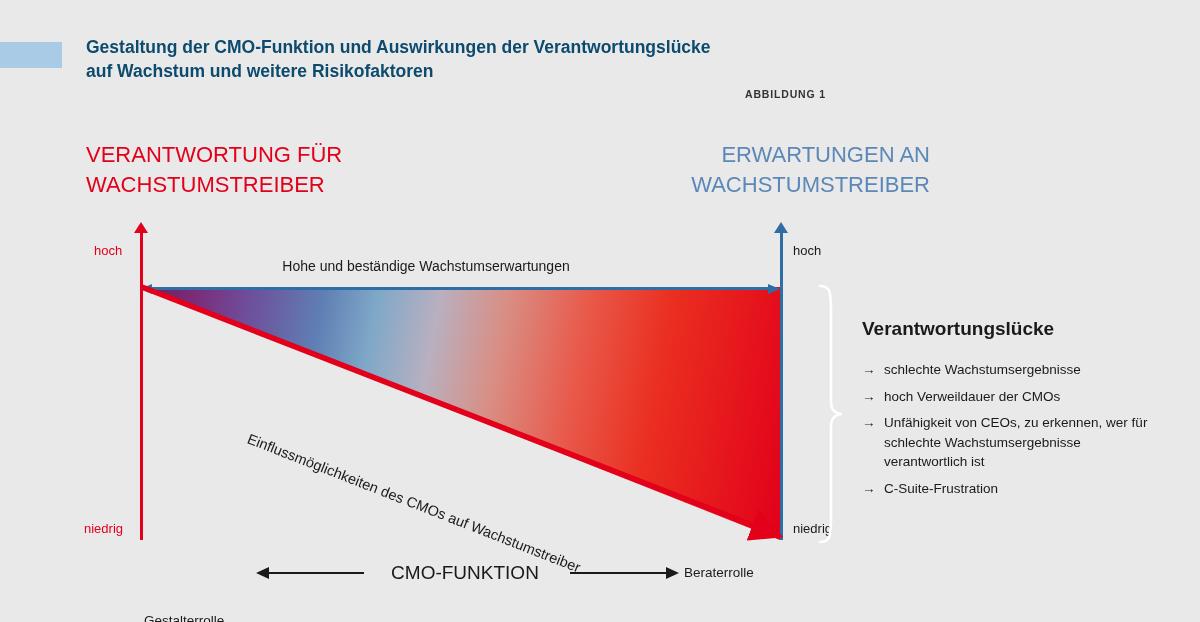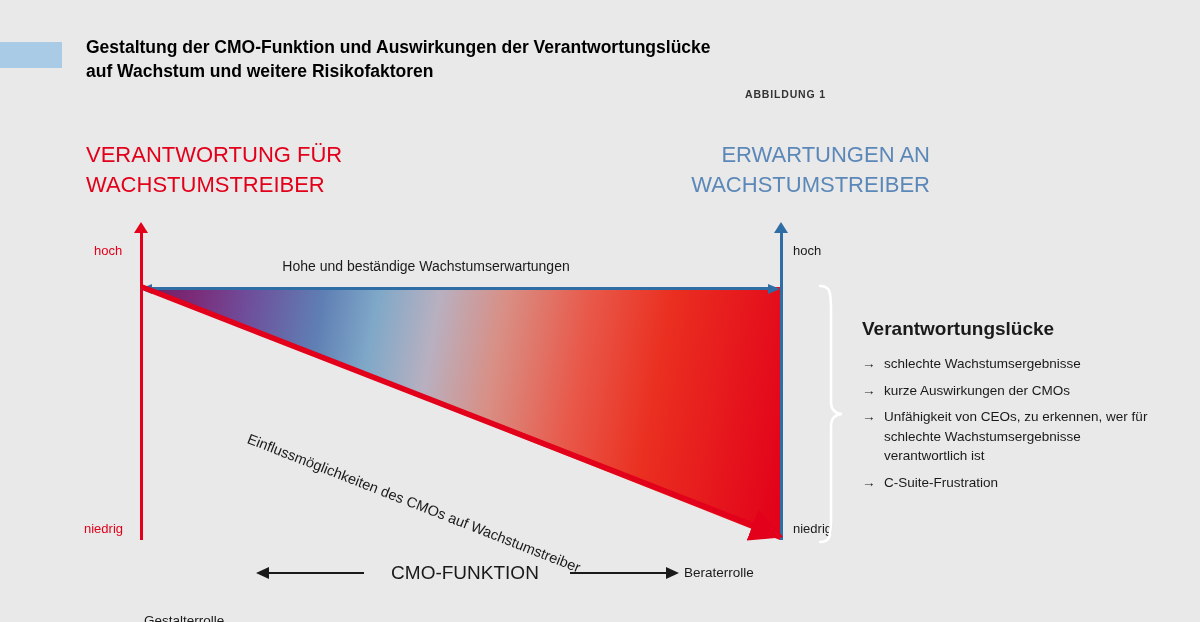--- a/index.html
+++ b/index.html
@@ -28,21 +28,21 @@
   .header-text {
     position: absolute;
     left: 86px;
     top: 36px;
     width: 740px;
   }
   .header-title {
     font-size: 17.5px;
     font-weight: bold;
     line-height: 1.35;
-    color: #000000;
+    color: #0c4a6e;
     white-space: pre-line;
   }
   .header-kicker {
     margin-top: 5px;
     font-size: 10.5px;
     font-weight: bold;
     letter-spacing: 0.08em;
     color: #333;
     text-align: right;
   }
@@ -302,21 +302,21 @@
   .gap-panel {
     position: absolute;
     left: 862px;
     top: 318px;
     width: 300px;
   }
   .gap-title {
     font-size: 19px;
     font-weight: bold;
     color: #1a1a1a;
-    margin-bottom: 14px;
+    margin-bottom: 20px;
   }
   .gap-list {
     list-style: none;
     margin: 0;
     padding: 0;
   }
   .gap-list li {
     position: relative;
     padding-left: 22px;
     font-size: 13.5px;
@@ -395,21 +395,21 @@
 
 <div class="gap-panel">
   <div class="gap-title">Verantwortungslücke</div>
   <ul class="gap-list">
     <li>
       <span class="arrow">→</span>
       <span>schlechte Wachstumsergebnisse</span>
     </li>
     <li>
       <span class="arrow">→</span>
-      <span>kurze Auswirkungen der CMOs</span>
+      <span>hoch Verweildauer der CMOs</span>
     </li>
     <li>
       <span class="arrow">→</span>
       <span>Unfähigkeit von CEOs, zu erkennen, wer für schlechte Wachstumsergebnisse verantwortlich ist</span>
     </li>
     <li>
       <span class="arrow">→</span>
       <span>C-Suite-Frustration</span>
     </li>
   </ul>

